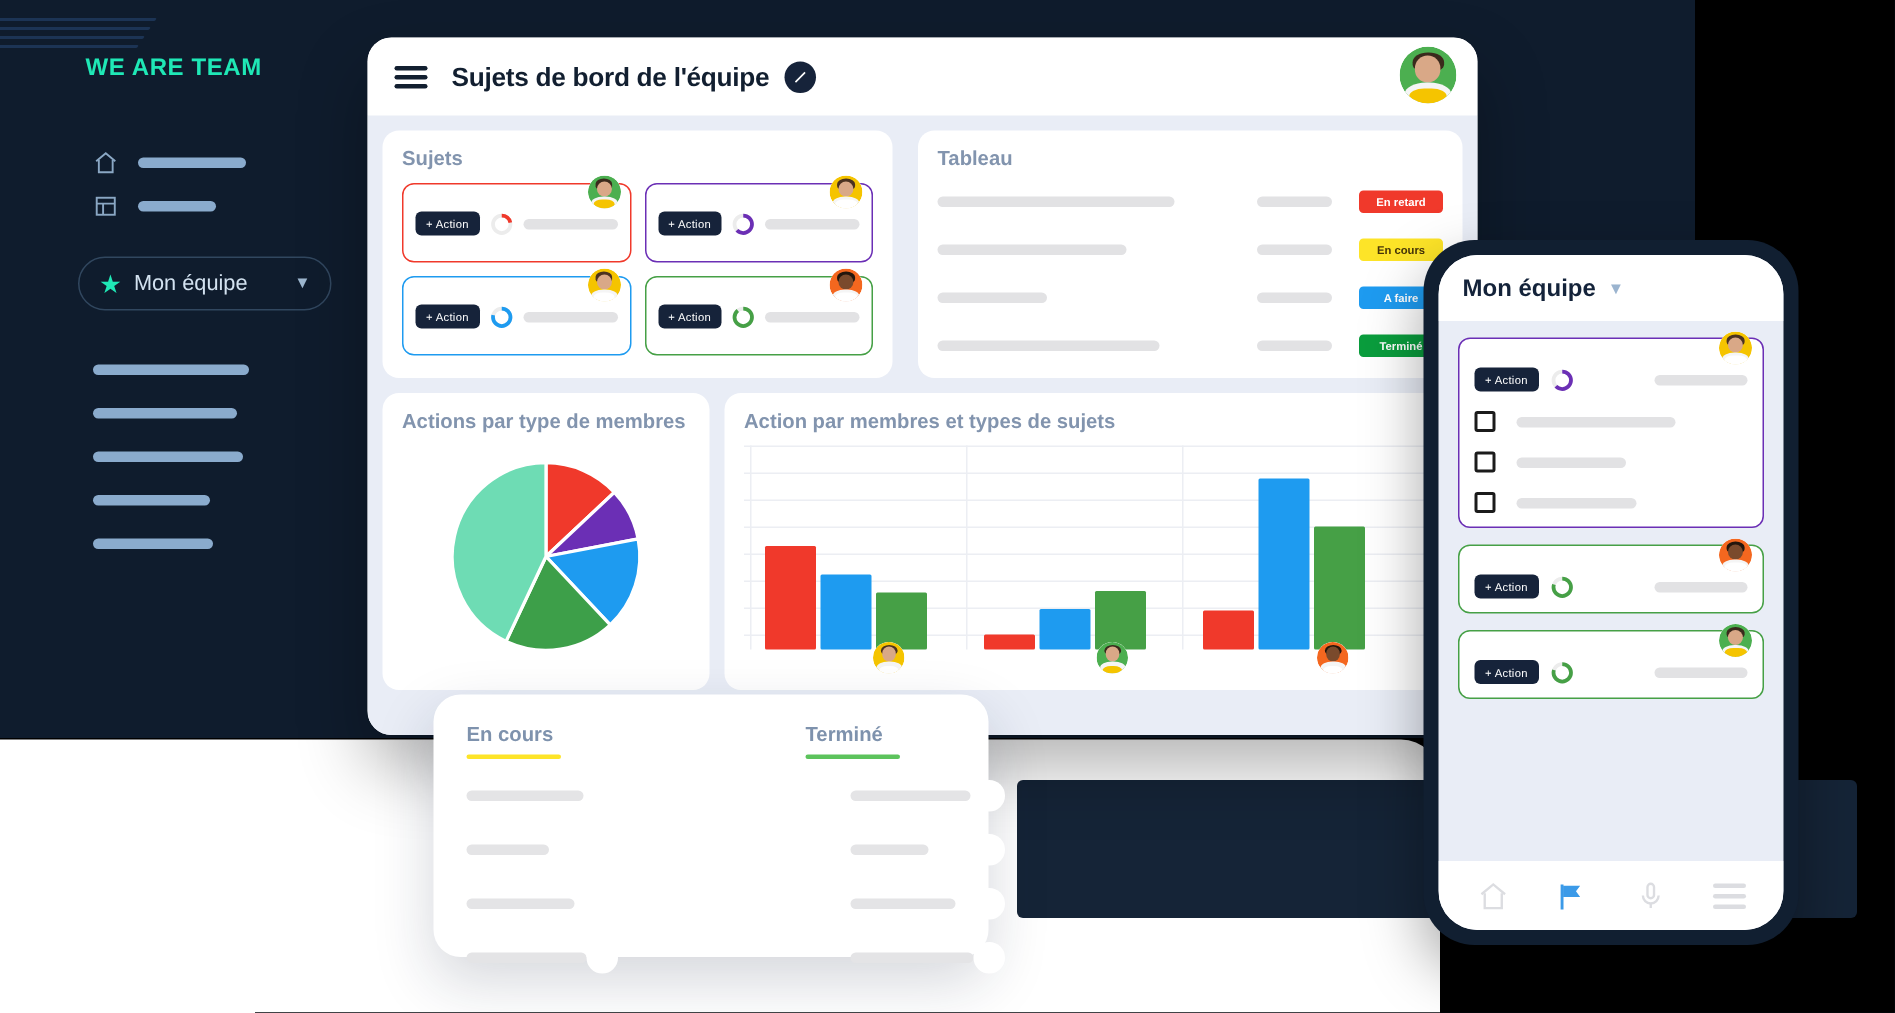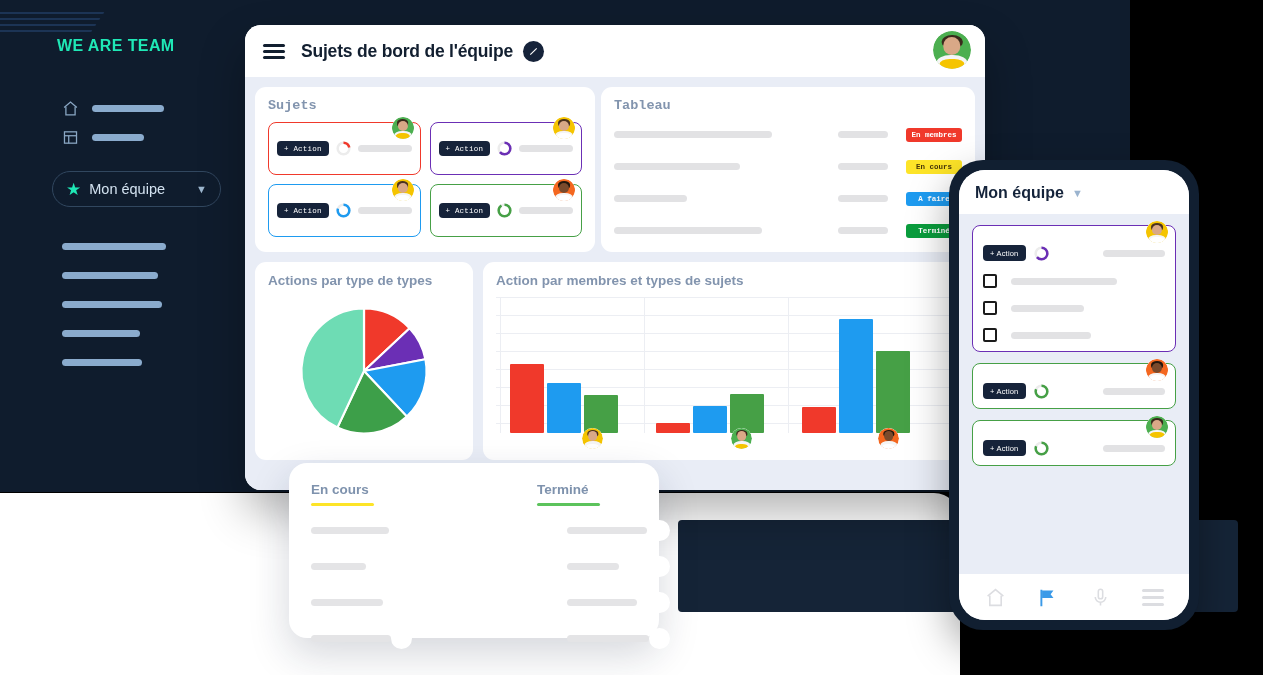--- a/index.html
+++ b/index.html
@@ -76,21 +76,21 @@
   .hdr-avatar{
     position:absolute; right:14px; top:6px; width:38px; height:38px; border-radius:50%;
     overflow:hidden; background:#fff; box-shadow:0 0 0 2px #fff;
   }
   .dash-body{ background:#e9edf6; padding:10px; height:413px; position:relative; }
 
   
   .card{ background:#fff; border-radius:11px; padding:11px 13px; }
   .card-title{ font-size:13.5px; font-weight:bold; color:#8294ae; margin-bottom:9px; }
 
-  .row-top{ display:flex; gap:6px;font-family:Liberation Mono, monospace; }
+  .row-top{ display:flex; gap:17px; }
   .card-sujets{ width:340px; }
   .card-actions{ flex:1; }
 
   .sujets-grid{ display:grid; grid-template-columns:1fr 1fr; gap:9px; }
   .subject{
     border:1.4px solid #ccc; border-radius:8px; padding:8px 8px 8px 8px; height:53px;
   }
   .subject .line{ height:7px; border-radius:4px; background:#e2e2e4; width:72%; }
   .subject .r2{ display:flex; align-items:center; gap:7px; margin-top:10px; }
   .act-btn{
@@ -358,21 +358,21 @@
         <div class="card card-actions">
           <div class="card-title">Tableau</div>
           <div class="act-list">
 
             <div class="act-row">
               <span class="name" style="width:158px;"></span>
               <span class="av">
                 <span class="face"><span class="bg" style="background:#f5c400; position:absolute; inset:0;"></span><span class="hair" style="background:#4b3220"></span><span class="head"></span><span class="body"></span><span class="shirt" style="background:#fff"></span></span>
               </span>
               <span class="mid"></span>
-              <span class="badge" style="background:#f0392b;">En membres</span>
+              <span class="badge" style="background:#f0392b;">En retard</span>
             </div>
 
             <div class="act-row">
               <span class="name" style="width:126px;"></span>
               <span class="av">
                 <span class="face"><span class="bg" style="background:#4caf50; position:absolute; inset:0;"></span><span class="hair" style="background:#3a2a1c"></span><span class="head"></span><span class="body"></span><span class="shirt" style="background:#f5c400"></span></span>
               </span>
               <span class="mid"></span>
               <span class="badge b-yellow" style="background:#fde428;">En cours</span>
             </div>
@@ -395,21 +395,21 @@
               <span class="badge" style="background:#0a9d3d;">Terminé</span>
             </div>
 
           </div>
         </div>
       </div>
 
       <div class="row-bottom">
 
         <div class="card card-pie">
-          <div class="card-title">Actions par type de types</div>
+          <div class="card-title">Actions par type de membres</div>
           <div class="pie-wrap">
             <svg width="136" height="136" viewBox="0 0 100 100">
               <g id="pie-slices" stroke="#ffffff" stroke-width="1.6">
                   <path d="M50,50 L50,4 A46,46 0 0,1 83.53255686138493,18.510833127280325 Z" fill="#f0392b"></path>
                   <path d="M50,50 L83.53255686138493,18.510833127280325 A46,46 0 0,1 95.18521353351969,41.380459529056665 Z" fill="#6b2fb5"></path>
                   <path d="M50,50 L95.18521353351969,41.380459529056665 A46,46 0 0,1 81.48916687271968,83.53255686138493 Z" fill="#1e9bf0"></path>
                   <path d="M50,50 L81.48916687271968,83.53255686138493 A46,46 0 0,1 30.414152588006655,91.6220444134369 Z" fill="#3d9f49"></path>
                   <path d="M50,50 L30.414152588006655,91.6220444134369 A46,46 0 0,1 49.99999999999999,4 Z" fill="#6edcb4"></path>
                 </g>
             </svg>

